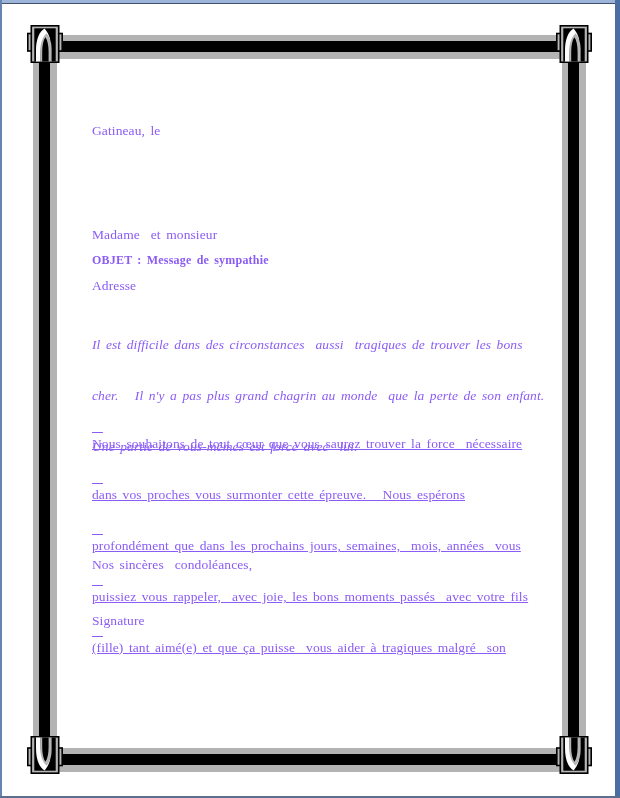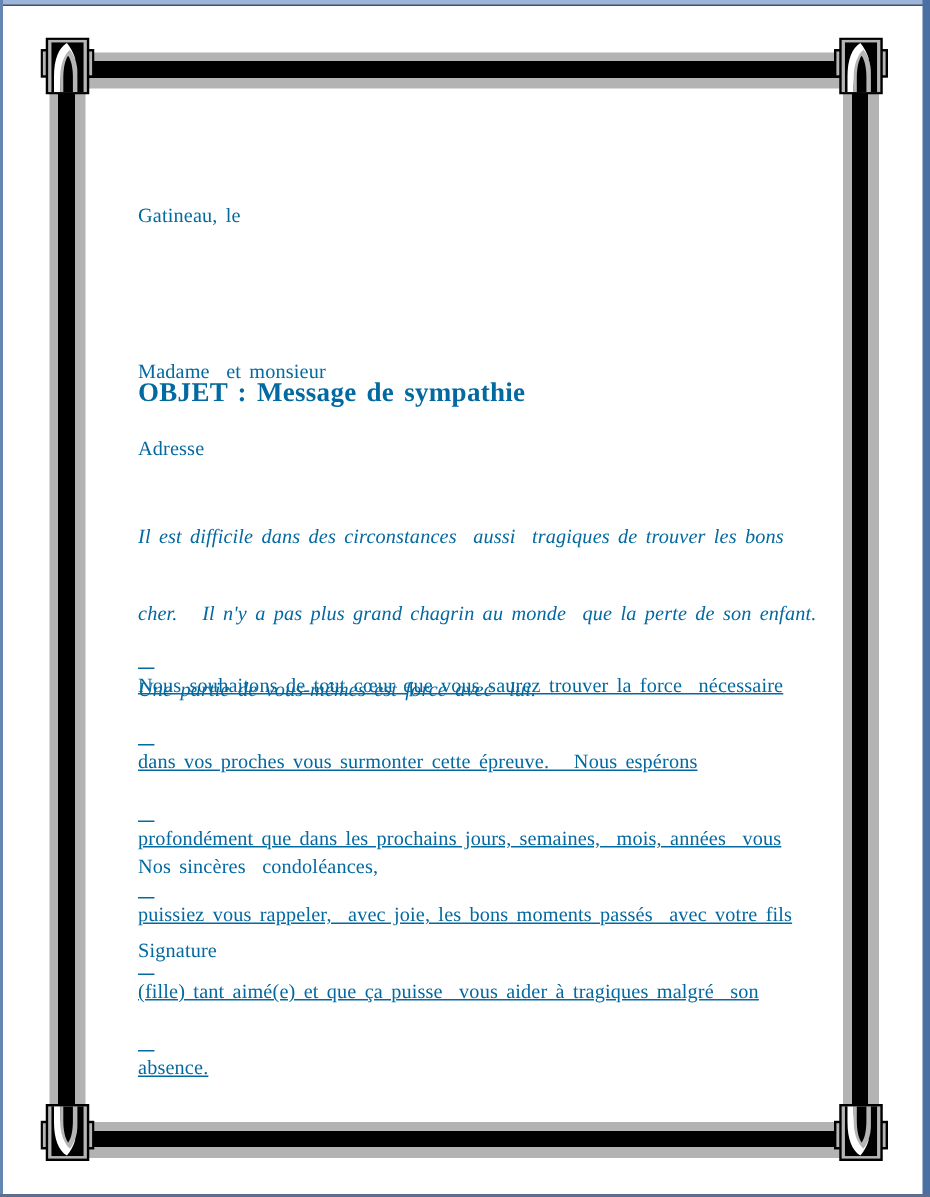--- a/index.html
+++ b/index.html
@@ -28,27 +28,27 @@
   
   .corner{position:absolute;width:36px;height:38px;z-index:2;}
   .corner svg{display:block;width:100%;height:100%;}
   .corner-tl{left:27px;top:25px;}
   .corner-tr{left:556px;top:25px;}
   .corner-bl{left:27px;top:736px;transform:scaleY(-1);}
   .corner-br{left:556px;top:736px;transform:scaleY(-1);}
 
   
   .txt{
-    position:absolute;left:92px;z-index:3;color:#0369a1;
+    position:absolute;left:92px;z-index:3;color:#8b5cf6;
     font-size:13.5px;line-height:17px;white-space:pre;
-    word-spacing:2px;letter-spacing:0.1px;margin-top:13px;
+    word-spacing:2px;letter-spacing:0.1px;
   }
   .place-date{top:122px;}
   .recipient{top:192px;}
-  .subject{top:240px;font-weight:bold;font-size:18px;letter-spacing:0.2px;}
+  .subject{top:252px;font-weight:bold;font-size:12px;letter-spacing:0.2px;}
   .para1{top:302px;font-style:italic;}
   .para2{top:401px;text-decoration:underline;}
   .closing{top:556px;}
   .signature{top:612px;}
 </style>
 </head>
 <body>
 
 <div class="edge edge-top"></div>
 <div class="edge edge-left"></div>
@@ -115,18 +115,17 @@
   <div>cher.   Il n'y a pas plus grand chagrin au monde  que la perte de son enfant.</div>
   <div>Une partie de vous-mêmes est force avec  lui.</div>
 </div>
 
 <div class="txt para2">
   <div>Nous souhaitons de tout cœur que vous saurez trouver la force  nécessaire</div>
   <div>dans vos proches vous surmonter cette épreuve.   Nous espérons</div>
   <div>profondément que dans les prochains jours, semaines,  mois, années  vous</div>
   <div>puissiez vous rappeler,  avec joie, les bons moments passés  avec votre fils</div>
   <div>(fille) tant aimé(e) et que ça puisse  vous aider à tragiques malgré  son</div>
-  <div>absence.</div>
 </div>
 
 <div class="txt closing">Nos sincères  condoléances,</div>
 
 <div class="txt signature">Signature</div>
 
 </body></html>

